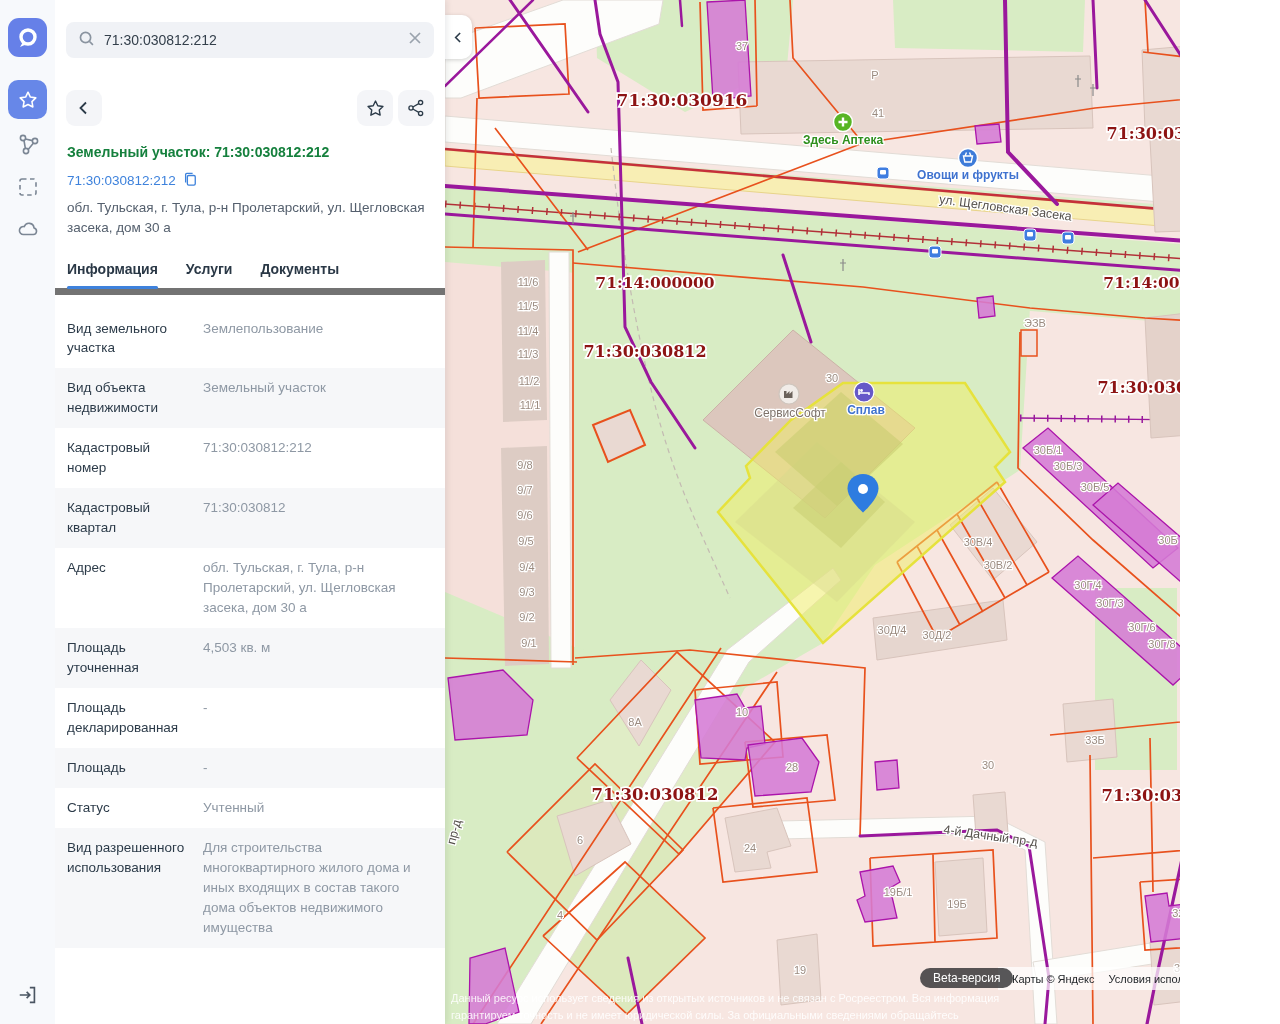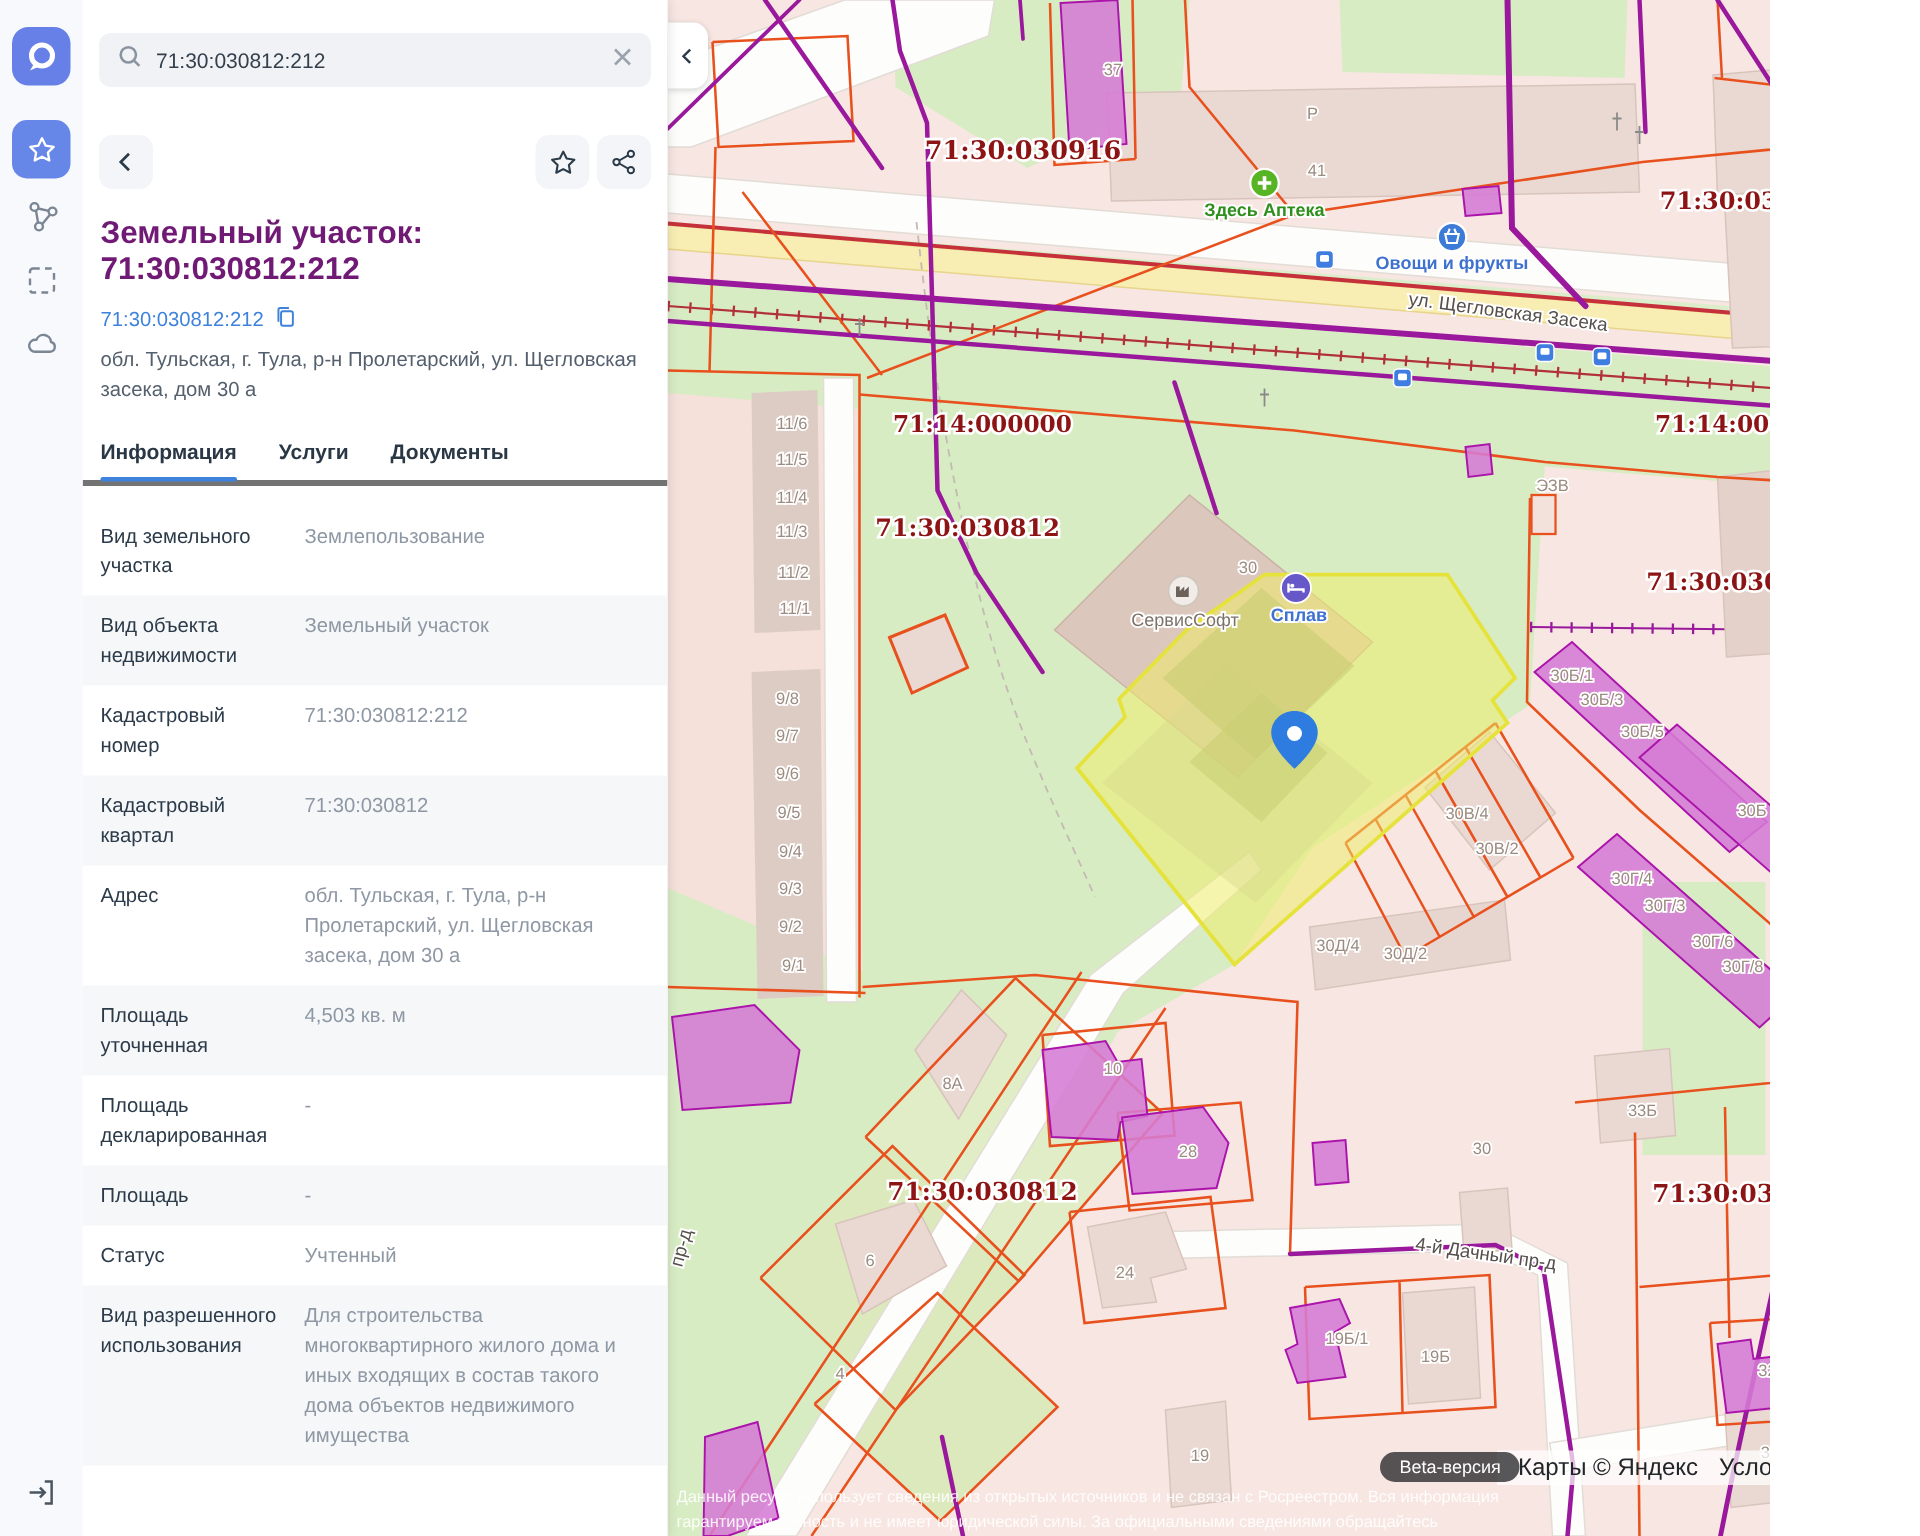--- a/index.html
+++ b/index.html
@@ -14,24 +14,24 @@
   .rail .plain { position:absolute; left:15px; width:26px; height:26px; display:flex; align-items:center; justify-content:center; cursor:pointer; }
 
   
   .panel { position:absolute; left:55px; top:0; width:390px; height:1024px; background:#fff; z-index:20; box-shadow:2px 0 6px rgba(40,50,60,.10); overflow:hidden; }
   .searchbar { margin:22px 11px 0; height:36px; background:#f0f2f6; border-radius:8px; display:flex; align-items:center; padding:0 12px; gap:9px; }
   .searchbar input { flex:1; border:0; background:transparent; outline:none; font-size:14px; color:#333f4b; font-family:"Liberation Sans",sans-serif; }
   .toolbar { margin:32px 11px 0; display:flex; align-items:center; }
   .sqbtn { width:36px; height:36px; border-radius:9px; background:#f4f5f8; border:0; display:flex; align-items:center; justify-content:center; cursor:pointer; }
   .toolbar .spacer { flex:1; }
   .toolbar .sqbtn + .sqbtn { margin-left:5px; }
-  .title { margin:18px 12px 0; font-size:21px; font-weight:700; color:#701a75; }
+  .title { margin:18px 12px 0; font-size:14px; font-weight:700; color:#15803d; }
   .cadlink { margin:12px 12px 0; display:flex; align-items:center; gap:7px; font-size:13.5px; color:#3e82dc; cursor:pointer; }
   .addr { margin:9px 12px 0; font-size:13.5px; line-height:1.5; color:#55606e; }
-  .tabs { margin-top:14px; padding:0 12px; display:flex; gap:28px; border-bottom:4px solid #737373; }
+  .tabs { margin-top:14px; padding:0 12px; display:flex; gap:28px; border-bottom:7px solid #737373; }
   .tab { padding:8px 0 11px; font-size:14px; font-weight:600; color:#2a3846; cursor:pointer; position:relative; }
   .tab.active::after { content:""; position:absolute; left:0; right:0; bottom:-1px; height:3px; background:#3e82dc; border-radius:2px; }
   .irows { margin-top:14px; }
   .irow { display:flex; gap:14px; padding:10px 12px; font-size:13.5px; line-height:1.48; }
   .irow:nth-child(even) { background:#f6f7f9; }
   .ilabel { flex:0 0 122px; color:#2c3b49; }
   .ivalue { flex:1; color:#8e98a4; }
 
   
   .map { position:absolute; left:445px; top:0; width:835px; height:1024px; overflow:hidden; background:#f7e6e1; }
@@ -41,21 +41,21 @@
   .lh { font-size:11px; fill:#9b8b80; stroke:#fff; stroke-width:2.4px; paint-order:stroke; text-anchor:middle; }
   .ls { font-size:12.5px; fill:#55504b; stroke:#fff; stroke-width:2.6px; paint-order:stroke; text-anchor:middle; }
   .lg { font-size:12px; fill:#2f8f1d; stroke:#fff; stroke-width:2.6px; paint-order:stroke; text-anchor:middle; font-weight:bold; }
   .lb { font-size:12px; fill:#3f72cf; stroke:#fff; stroke-width:2.6px; paint-order:stroke; text-anchor:middle; font-weight:bold; }
   .lgr { font-size:12px; fill:#7d726a; stroke:#fff; stroke-width:2.6px; paint-order:stroke; text-anchor:middle; }
 
   .collapse-btn { position:absolute; left:0; top:15px; width:27px; height:44px; background:#fff; border:0; border-radius:0 10px 10px 0; box-shadow:0 1px 4px rgba(0,0,0,.18); cursor:pointer; display:flex; align-items:center; justify-content:center; z-index:5; }
   .mctrl { position:absolute; left:772px; width:40px; background:#fff; border-radius:12px; box-shadow:0 1px 5px rgba(0,0,0,.18); display:flex; flex-direction:column; align-items:center; justify-content:center; z-index:5; }
   .mctrl button { width:40px; height:38px; background:transparent; border:0; cursor:pointer; display:flex; align-items:center; justify-content:center; }
   .zbtn { font-size:22px; color:#3a3f45; font-family:"Liberation Sans",sans-serif; }
-  .attr-strip { position:absolute; left:553px; top:967px; width:282px; height:23px; background:rgba(255,255,255,.72); z-index:4; display:flex; align-items:center; gap:14px; padding-left:14px; font-size:16px; color:#22262a; white-space:nowrap; overflow:hidden; }
+  .attr-strip { position:absolute; left:553px; top:967px; width:282px; height:23px; background:rgba(255,255,255,.72); z-index:4; display:flex; align-items:center; gap:14px; padding-left:14px; font-size:11px; color:#22262a; white-space:nowrap; overflow:hidden; }
   .beta-pill { position:absolute; left:475px; top:968px; background:rgba(45,45,48,.8); color:#fff; font-size:12px; padding:3px 13px; border-radius:12px; z-index:5; }
   .disclaimer { position:absolute; left:6px; top:990px; width:815px; font-size:11px; line-height:1.55; color:rgba(255,255,255,.88); z-index:4; white-space:nowrap; overflow:hidden; }
   .chat-btn { position:absolute; left:752px; top:941px; width:61px; height:61px; border-radius:50%; border:0; cursor:pointer; background:radial-gradient(circle at 35% 35%, #2f8de8, #1565c0); box-shadow:0 2px 8px rgba(0,0,0,.25); display:flex; align-items:center; justify-content:center; z-index:6; }
 </style>
 </head>
 <body>
 
 <div class="app">
 
   <nav class="rail">

